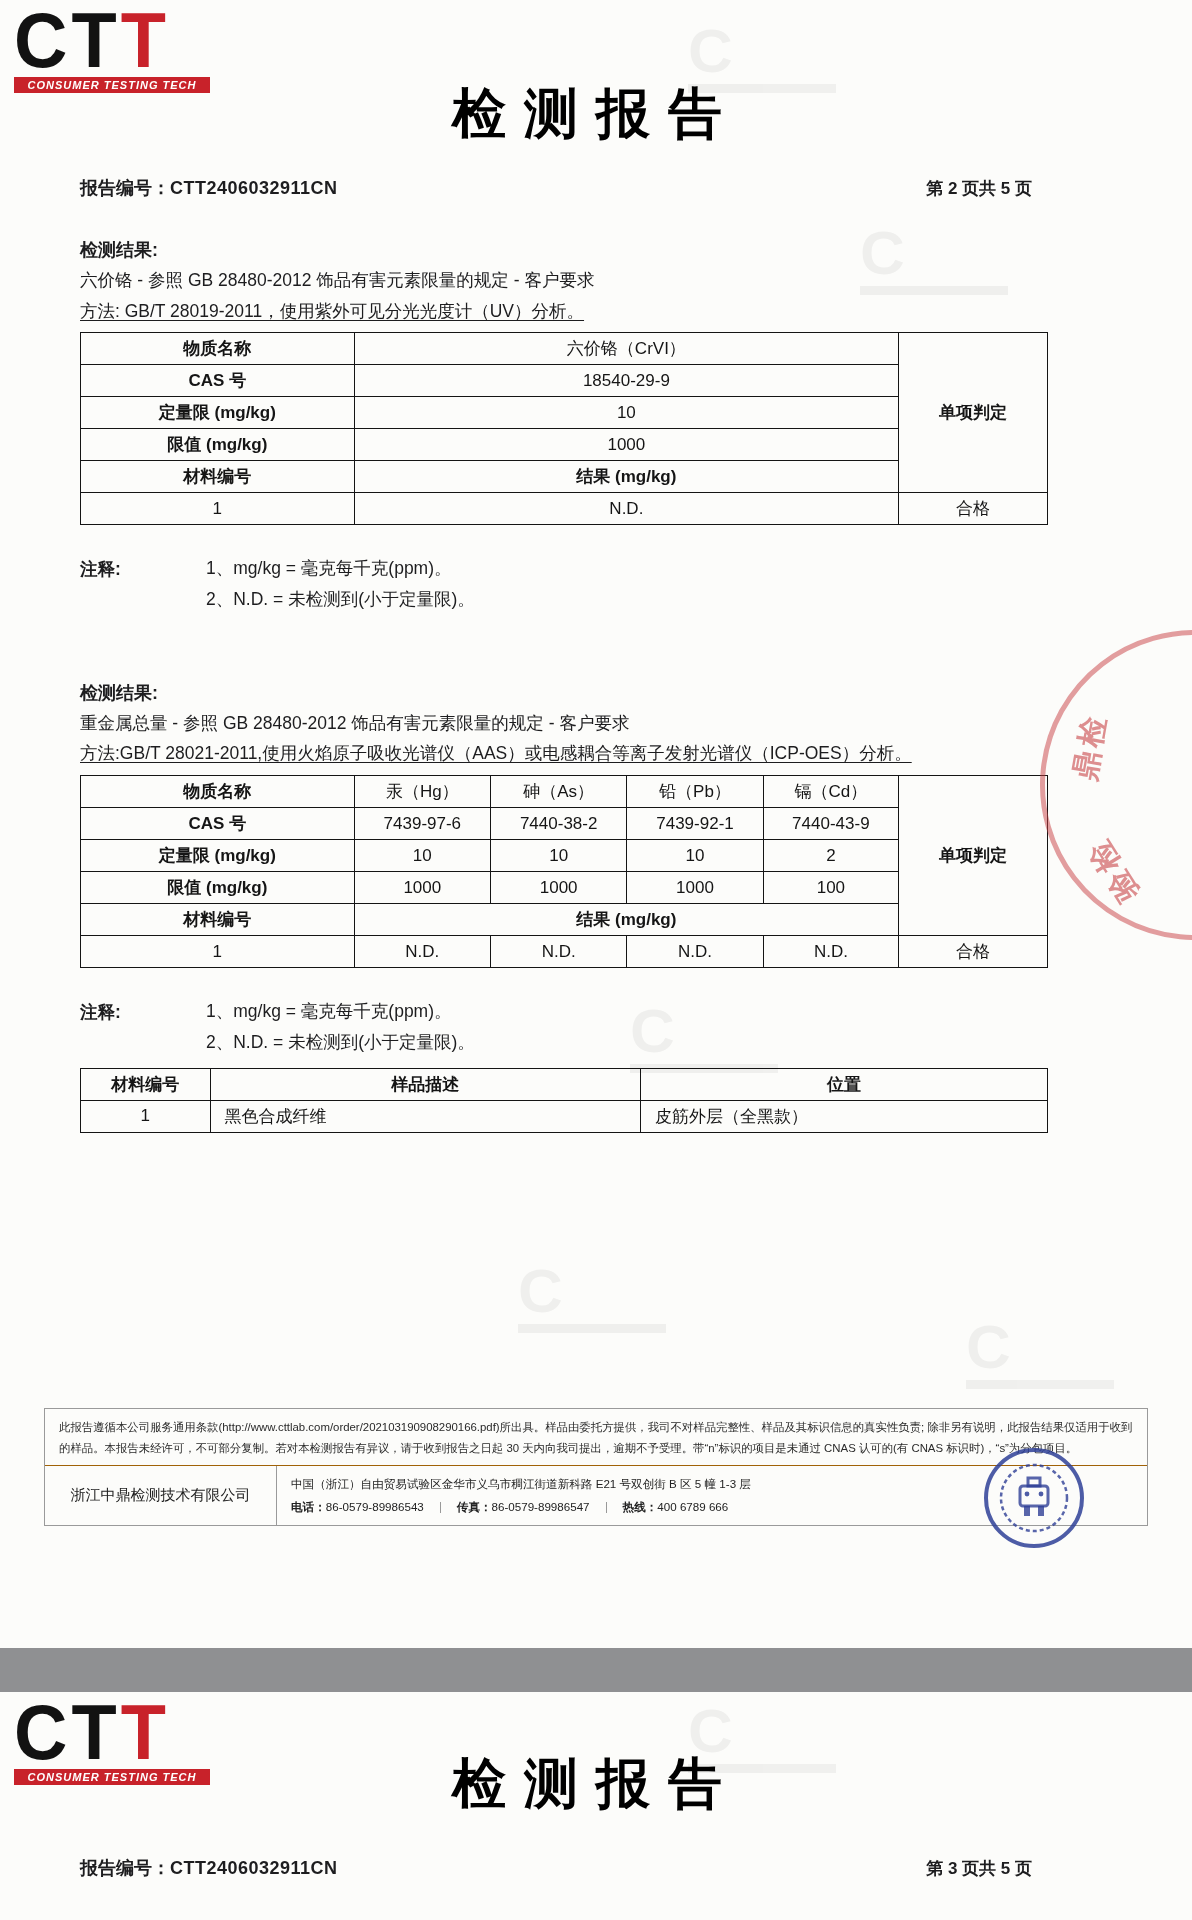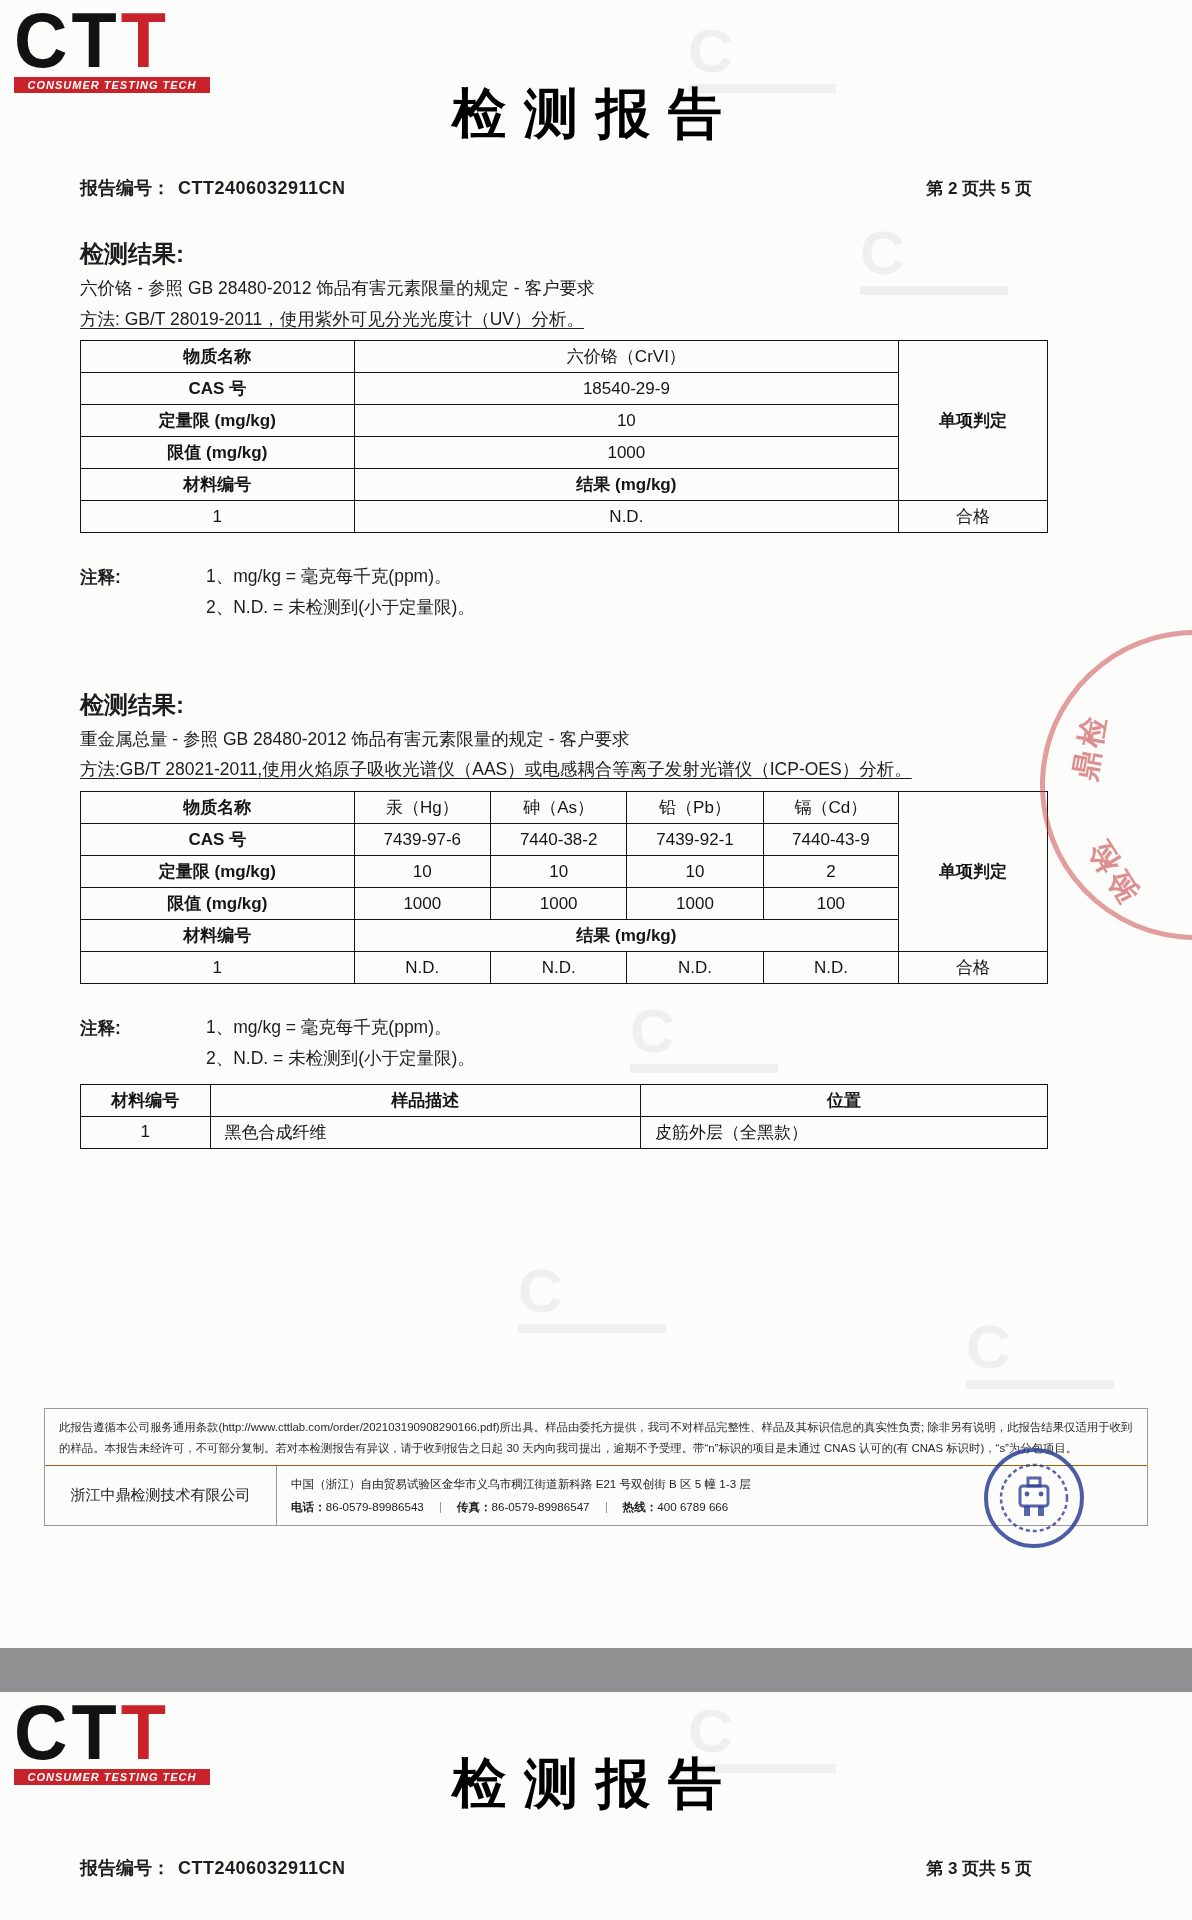--- a/index.html
+++ b/index.html
@@ -47,26 +47,26 @@
     letter-spacing: 18px; color: #000000;
   }
   #sheet-p3 .doc-title { top: 56px; }
 
   
   .report-row {
     display: flex; justify-content: space-between; align-items: baseline;
     margin: 6px 160px 0 80px; font-size: 18px;
   }
   .report-no-label { font-weight: 800; }
-  .report-no { font-weight: 600; margin-left: 8px; letter-spacing: 0.5px; text-align: center; }
+  .report-no { font-weight: 600; letter-spacing: 0.5px; text-align: center; }
   .page-count { font-weight: 600; font-size: 17px; }
 
   
   .content { margin: 0 144px 0 80px; width: 968px; }
-  .sec-heading { font-weight: 800; font-size: 24px; margin-top: 38px; }
+  .sec-heading { font-weight: 800; font-size: 18px; margin-top: 38px; }
   .sec2-heading { margin-top: 62px; }
   .sec-line { font-size: 17.5px; margin-top: 7px; line-height: 1.35; }
   .method { text-decoration: underline; text-underline-offset: 3px; }
 
   
   table.rpt { border-collapse: collapse; width: 100%; margin-top: 9px; table-layout: fixed; }
   table.rpt td {
     border: 1.6px solid #141414; text-align: center;
     font-size: 17px; height: 32px; padding: 1px 6px; color: #151515;
   }

